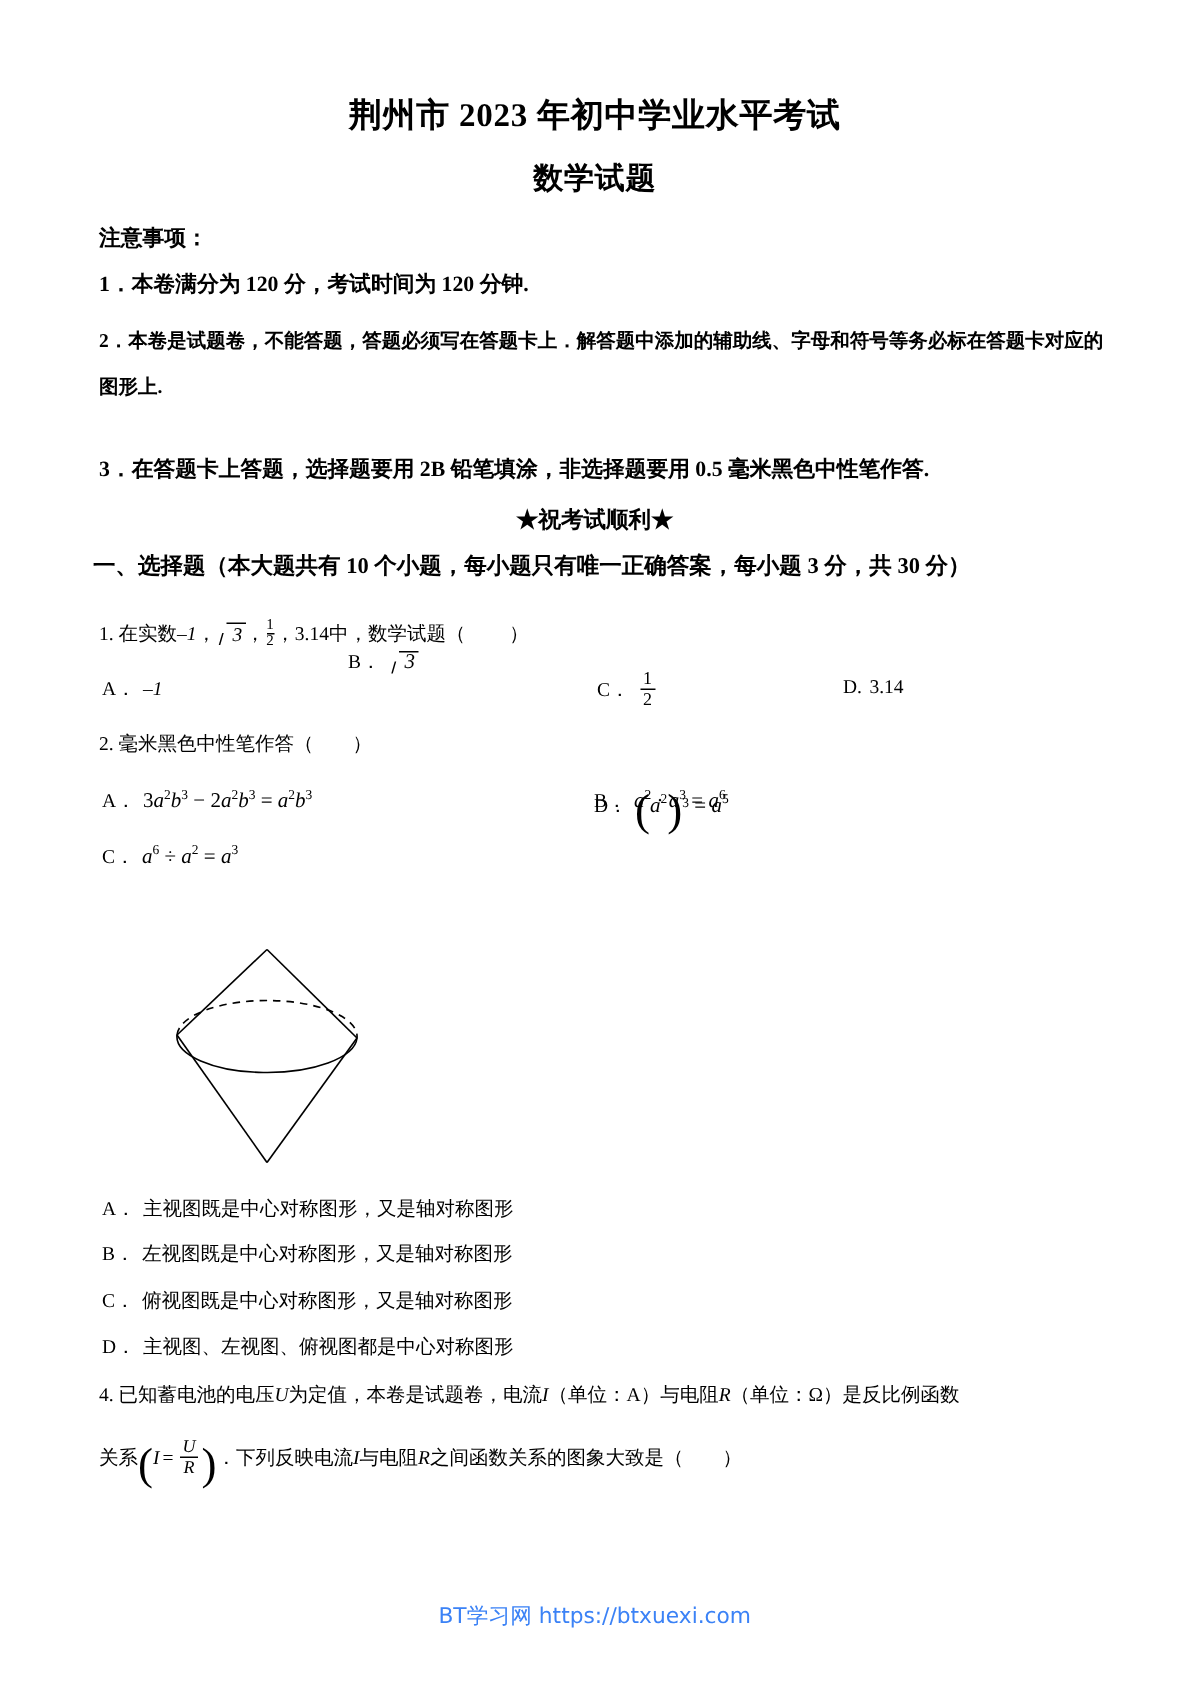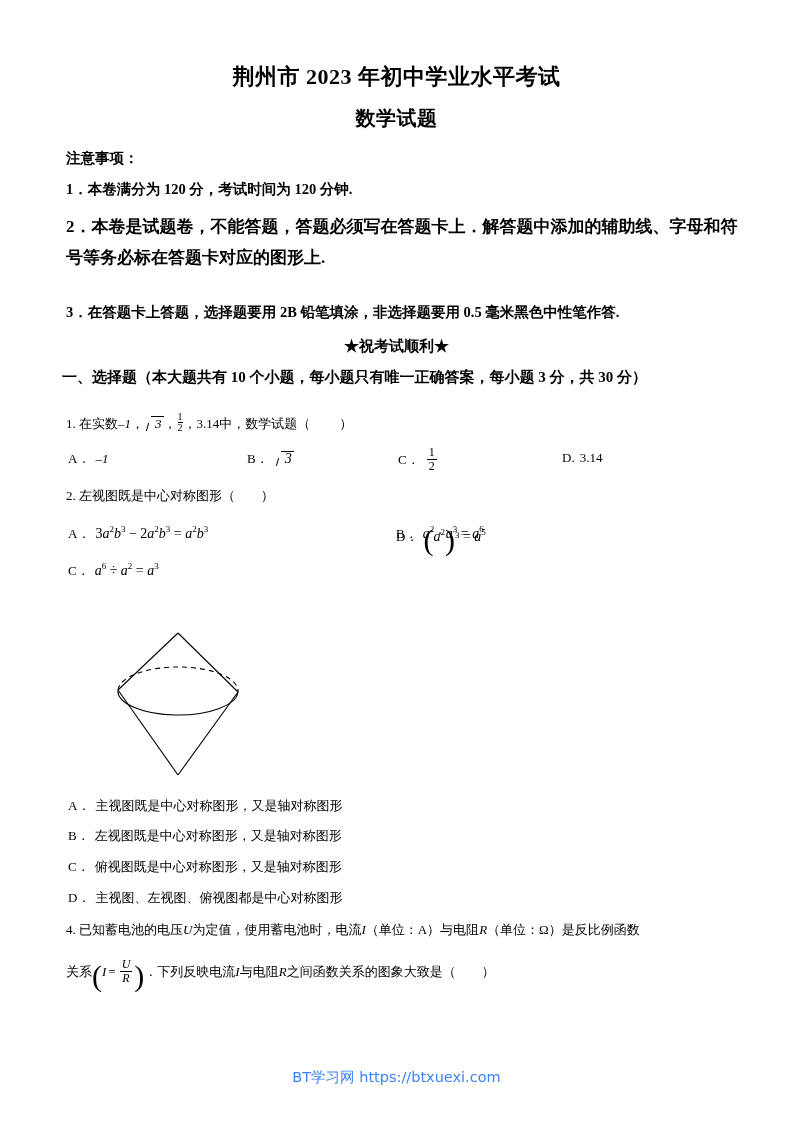--- a/index.html
+++ b/index.html
@@ -52,21 +52,21 @@
   .notice-1 {
     position: absolute;
     left: 66px; top: 180px;
     font-size: 14.5px;
     font-weight: bold;
   }
   .notice-2 {
     position: absolute;
     left: 66px; top: 211px;
     width: 672px;
-    font-size: 17px;
+    font-size: 13px;
     font-weight: bold;
     line-height: 31px;
   }
   .notice-3 {
     position: absolute;
     left: 66px; top: 303px;
     font-size: 14.5px;
     font-weight: bold;
   }
   .wish {
@@ -200,33 +200,33 @@
 
   <div class="q-stem" style="left:66px; top:412px;">
     <span>1.</span>
     <span>在实数</span><span class="mi">–1</span><span>，</span><span class="sqrt"><span class="rad mi">3</span></span><span>，</span><span class="frac-sm"><span class="num">1</span><span class="den">2</span></span><span>，</span><span>3.14</span><span>中，数学试题（</span>
     <span style="display:inline-block;width:26px;"></span><span>）</span>
   </div>
 
   <div class="opt" style="left:68px; top:450px;">
     <span class="opt-label">A．</span><span class="mi">–1</span>
   </div>
-  <div class="opt" style="left:232px; top:450px;margin-left:15px;">
+  <div class="opt" style="left:232px; top:432px;">
     <span class="opt-label">B．</span><span class="sqrt" style="font-size:14px;"><span class="rad mi">3</span></span>
   </div>
   <div class="opt" style="left:398px; top:446px;">
     <span class="opt-label">C．</span><span class="frac"><span class="num">1</span><span class="den">2</span></span>
   </div>
   <div class="opt" style="left:562px; top:450px;">
     <span class="opt-label">D.</span><span>3.14</span>
   </div>
 
   <div class="q-stem" style="left:66px; top:487px;">
     <span>2.</span>
-    <span>左视图既是中心对称图形（</span><span style="display:inline-block;width:26px;"></span><span>）</span>
+    <span>毫米黑色中性笔作答（</span><span style="display:inline-block;width:26px;"></span><span>）</span>
   </div>
 
   <div class="opt" style="left:68px; top:524px;">
     <span class="opt-label">A．</span><span style="font-size:14px;">3<span class="mi">a</span><sup>2</sup><span class="mi">b</span><sup>3</sup> − 2<span class="mi">a</span><sup>2</sup><span class="mi">b</span><sup>3</sup> = <span class="mi">a</span><sup>2</sup><span class="mi">b</span><sup>3</sup></span>
   </div>
   <div class="opt" style="left:396px; top:524px;">
     <span class="opt-label">B．</span><span style="font-size:14px;"><span class="mi">a</span><sup>2</sup> · <span class="mi">a</span><sup>3</sup> = <span class="mi">a</span><sup>6</sup></span>
   </div>
   <div class="opt" style="left:68px; top:561px;">
     <span class="opt-label">C．</span><span style="font-size:14px;"><span class="mi">a</span><sup>6</sup> ÷ <span class="mi">a</span><sup>2</sup> = <span class="mi">a</span><sup>3</sup></span>
@@ -259,21 +259,21 @@
   </div>
   <div class="opt" style="left:68px; top:827px;">
     <span class="opt-label">B．</span><span>左视图既是中心对称图形，又是轴对称图形</span>
   </div>
   <div class="opt" style="left:68px; top:889px;text-align:center;">
     <span class="opt-label">D．</span><span>主视图、左视图、俯视图都是中心对称图形</span>
   </div>
 
   <div class="q-stem" style="left:66px; top:921px;">
     <span>4.</span>
-    <span>已知蓄电池的电压</span><span class="mi">U</span><span>为定值，使用蓄电池时，电流</span><span class="mi">I</span><span>（单位：A）与电阻</span><span class="mi">R</span><span>（单位：Ω）是反比例函数</span>
+    <span>已知蓄电池的电压</span><span class="mi">U</span><span>为定值，本卷是试题卷，电流</span><span class="mi">I</span><span>（单位：A）与电阻</span><span class="mi">R</span><span>（单位：Ω）是反比例函数</span>
   </div>
 
   <div class="q-stem" style="left:66px; top:958px;">
     <span>关系</span><span class="bigparen-l">(</span><span class="mi">I</span><span style="margin:0 2px;">=</span><span class="frac"><span class="num mi">U</span><span class="den mi">R</span></span><span class="bigparen-r">)</span><span>．下列反映电流</span><span class="mi">I</span><span>与电阻</span><span class="mi">R</span><span>之间函数关系的图象大致是（</span><span style="display:inline-block;width:26px;"></span><span>）</span>
   </div>
 
   <div class="footer">BT学习网 https://btxuexi.com</div>
 
 </div>
 

